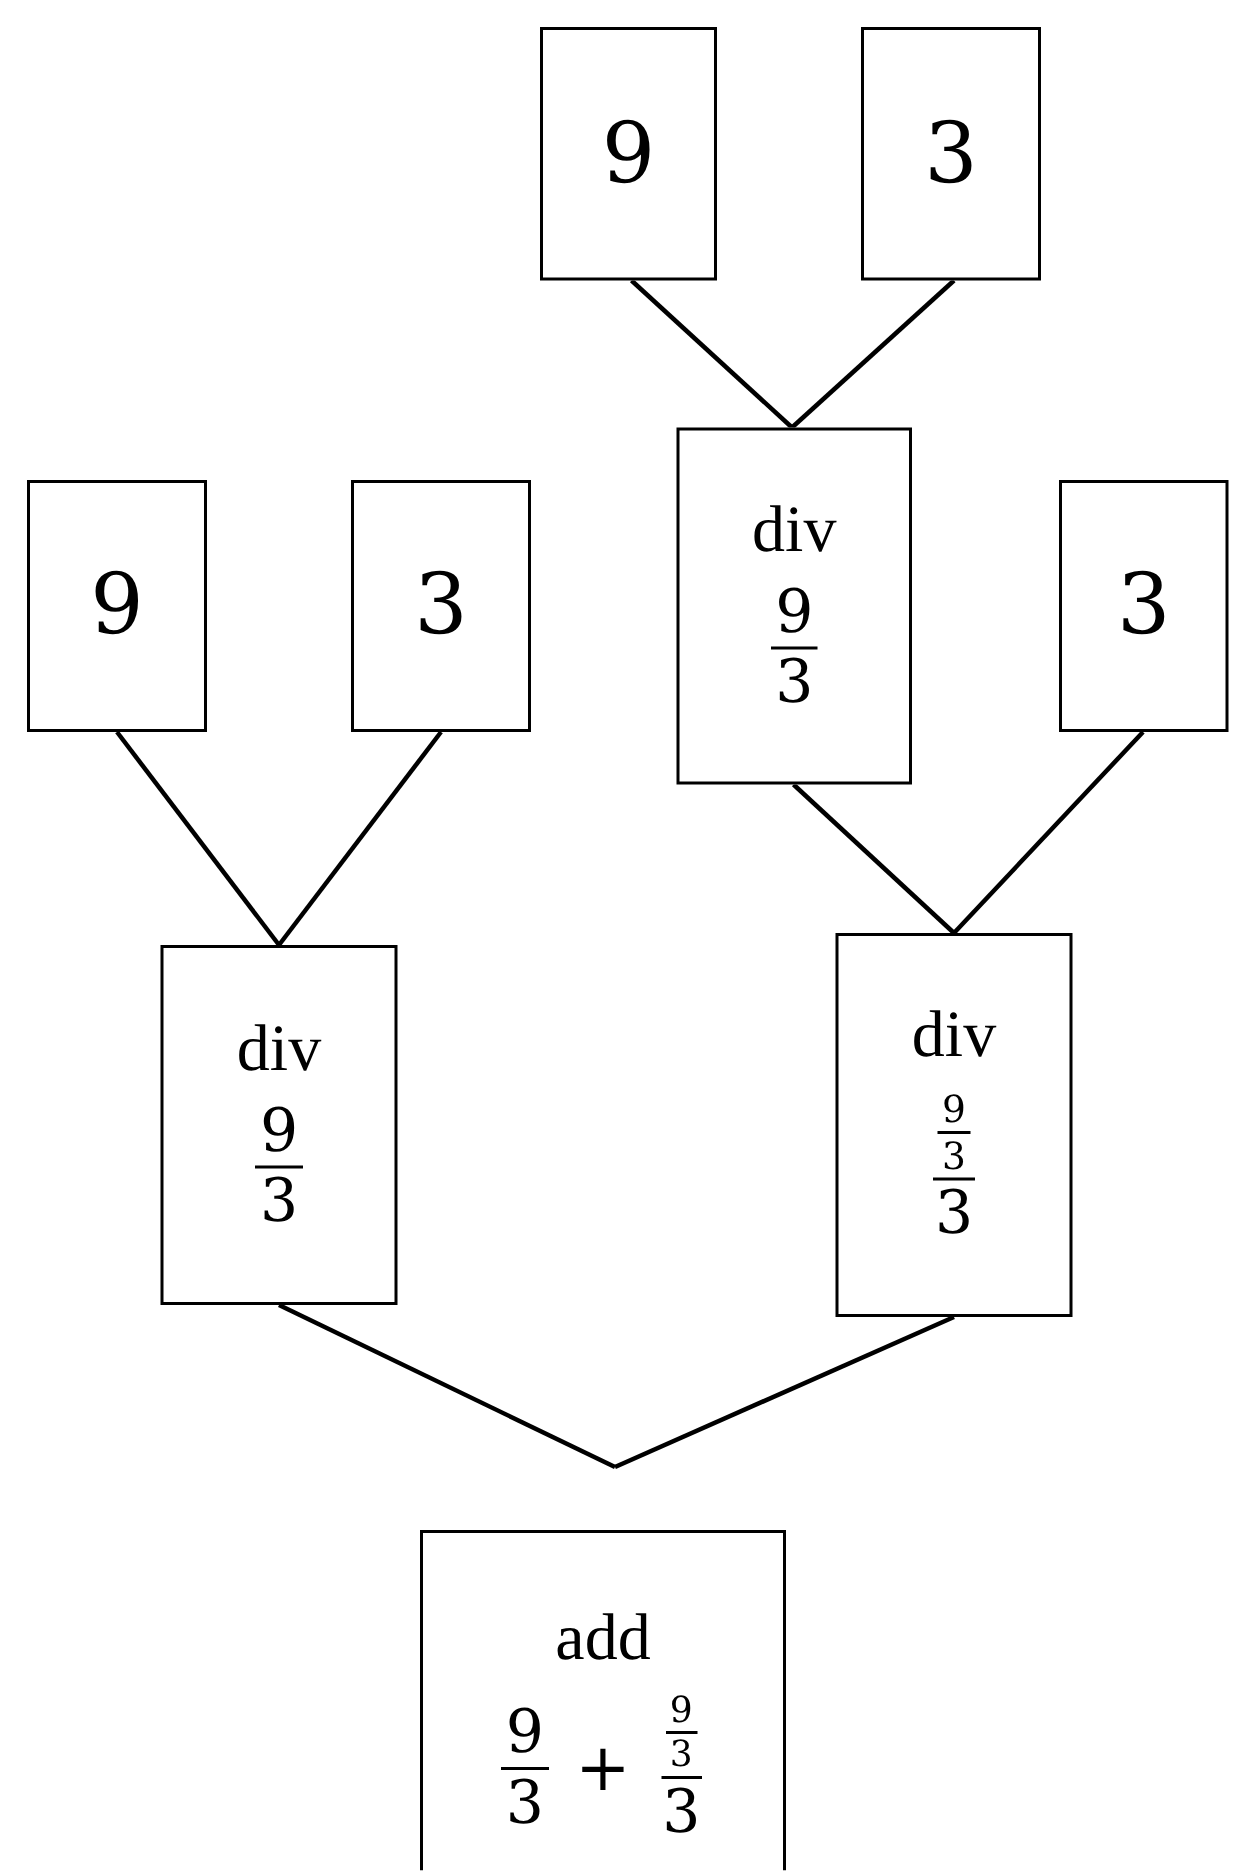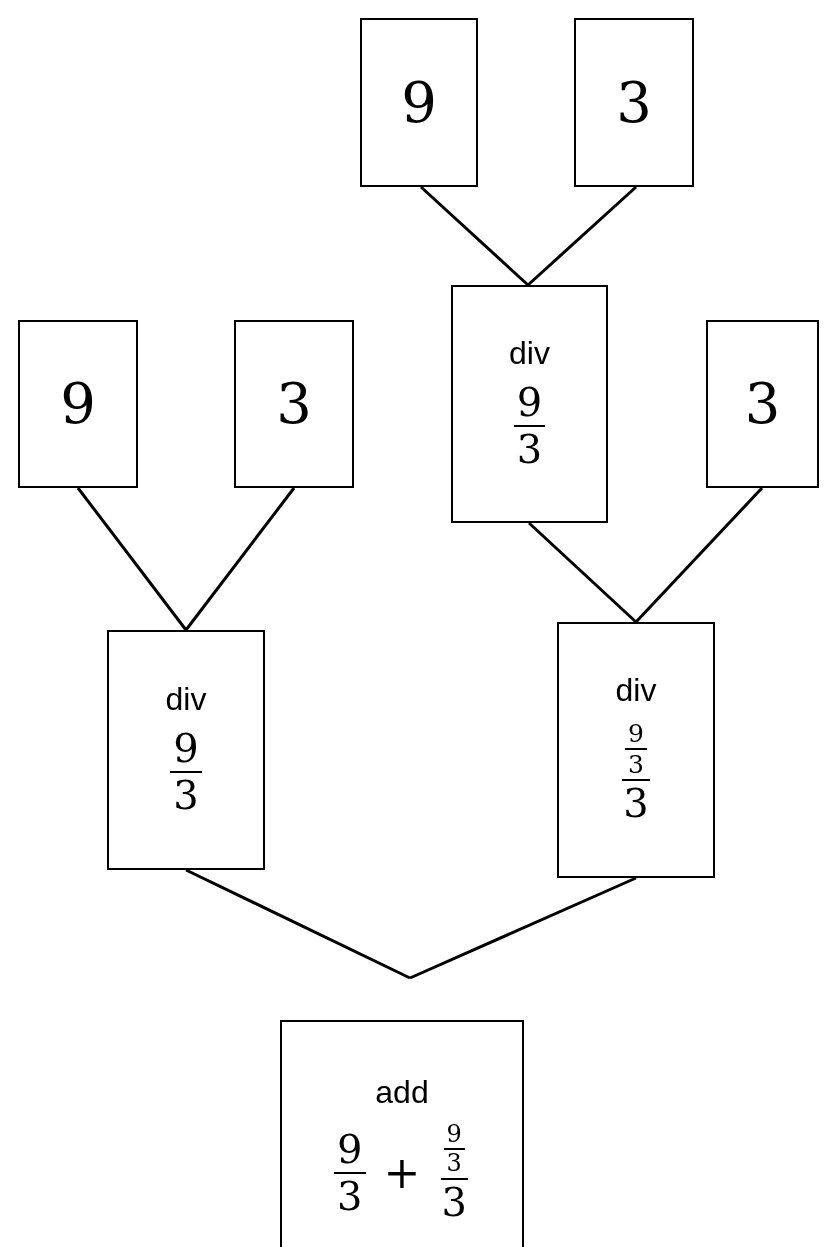--- a/index.html
+++ b/index.html
@@ -35,22 +35,22 @@
   }
   
   .leaf-value {
     font-family: "DejaVu Serif", serif;
     font-size: 56px;
     line-height: 1;
     color: #000000;
   }
   
   .op-label {
-    font-family: Liberation Sans, sans-serif;
-    font-size: 32px;
+    font-family: Liberation Serif, serif;
+    font-size: 44px;
     line-height: 1;
     color: #000000;
     margin-bottom: 12px;
   }
   .op-label.small-gap { margin-bottom: 14px; }
 
   
   .frac {
     display: inline-flex;
     flex-direction: column;

